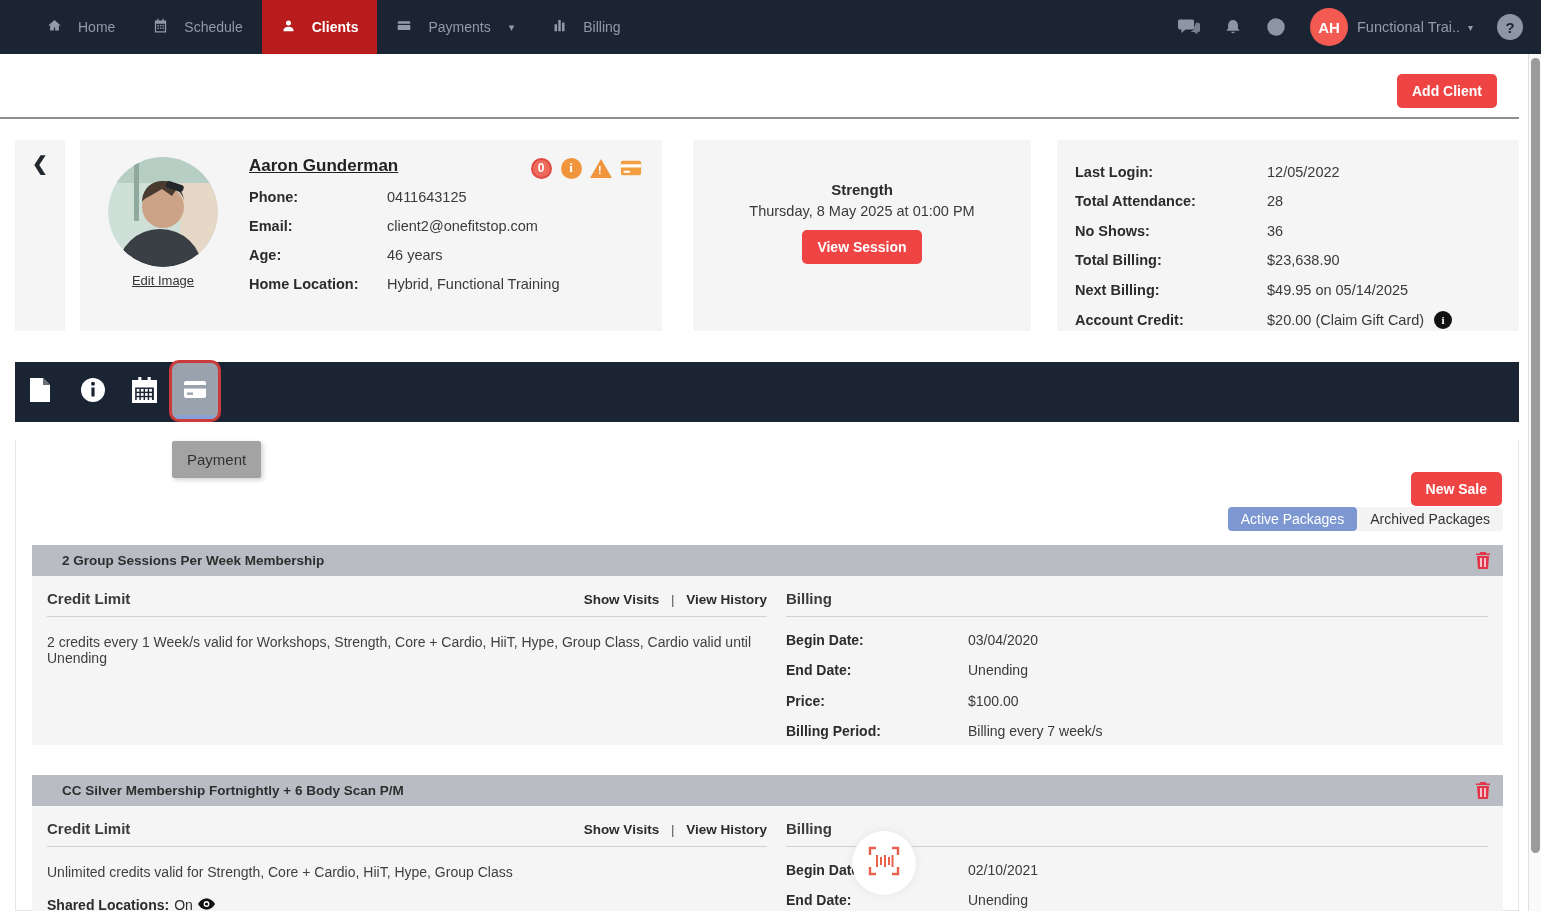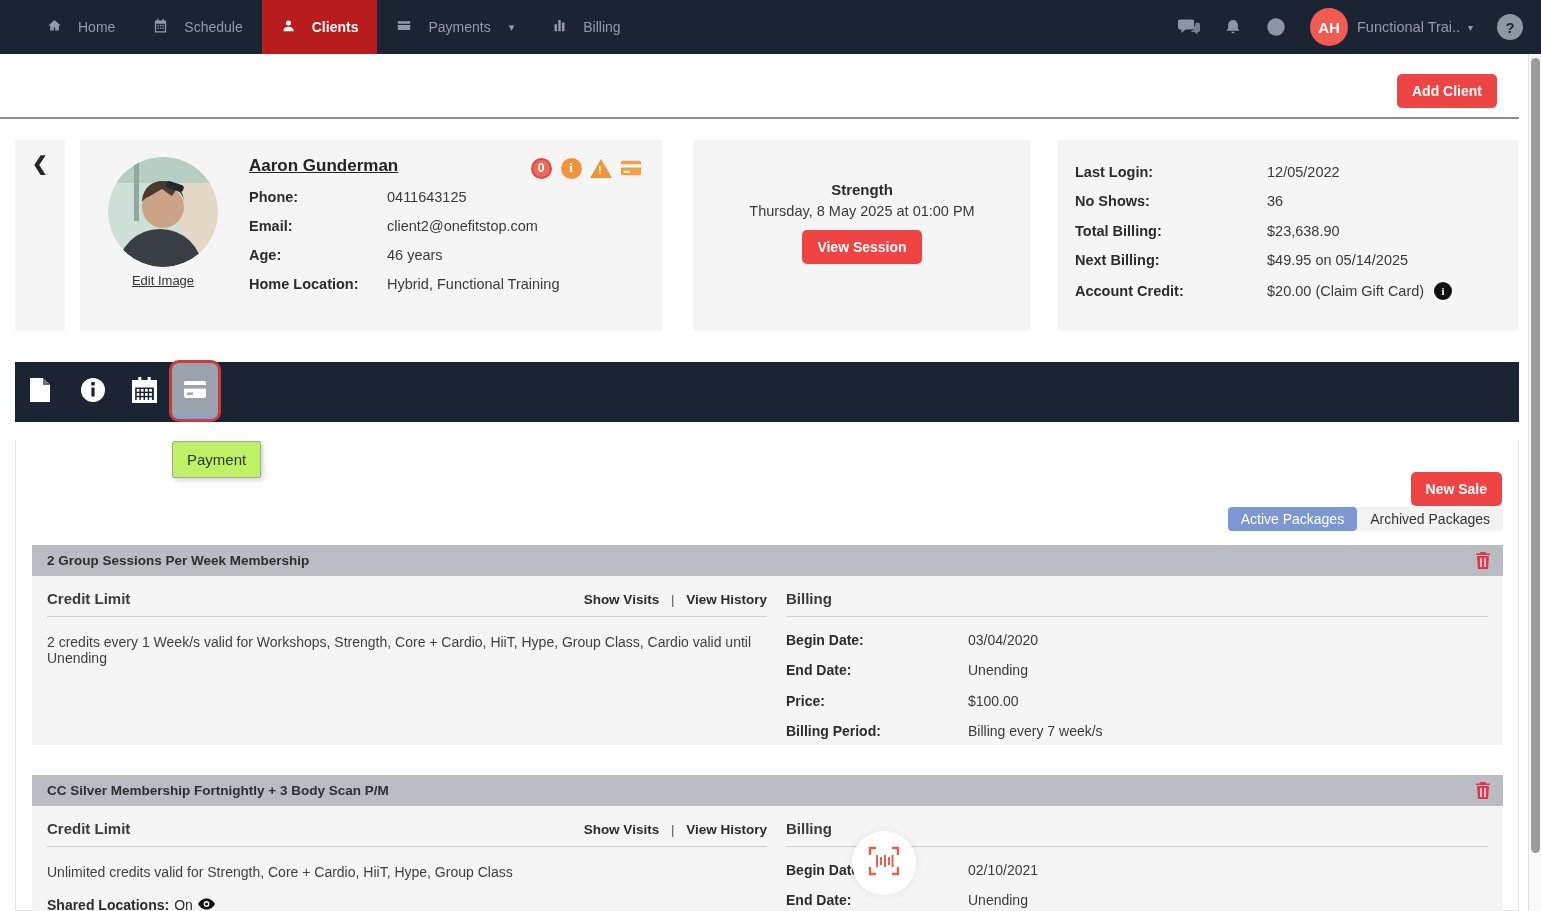--- a/index.html
+++ b/index.html
@@ -57,32 +57,32 @@
   .stats-row { display:flex; align-items:center; margin-top:13.5px; font-size:14.5px; }
   .stats-label { width:192px; font-weight:bold; color:#2c2c2c; }
   .stats-value { color:#3a3a3a; display:flex; align-items:center; gap:10px; }
   .info-black { width:18px; height:18px; border-radius:50%; background:#111; color:#fff; font-size:11px; font-weight:bold; font-family:"Liberation Serif",serif; display:inline-flex; align-items:center; justify-content:center; cursor:pointer; }
 
   
   .tab-toolbar { position:absolute; top:362px; left:15px; width:1504px; height:60px; background:#1b2433; z-index:5; }
   .tool-btn { position:absolute; top:0; width:42px; height:60px; display:flex; align-items:center; justify-content:center; cursor:pointer; }
   .payment-slot { position:absolute; left:154px; top:-2px; width:52px; height:62px; background:#99a2ad; border:3px solid #cc3b3b; border-radius:10px; display:flex; align-items:center; justify-content:center; z-index:6; cursor:pointer; }
   .payment-slot .blue-bar { position:absolute; bottom:0; left:3px; right:3px; height:4px; background:#87a1d6; border-radius:0 0 5px 5px; }
-  .tooltip { position:absolute; top:441px; left:172px; background:#bef264; border:1px solid #a3a3a3; border-radius:2px; box-shadow:2px 2px 5px rgba(0,0,0,0.18); padding:9px 14px; font-size:15px; color:#333; z-index:15; }
+  .tooltip { position:absolute; top:441px; left:172px; background:#a3a3a3; border:1px solid #a3a3a3; border-radius:2px; box-shadow:2px 2px 5px rgba(0,0,0,0.18); padding:9px 14px; font-size:15px; color:#333; z-index:15; }
 
   
   .content-panel { position:absolute; top:440px; left:15px; width:1504px; height:471px; background:#fff; border:1px solid #e6e6e6; border-top:none; }
   .new-sale { position:absolute; right:16px; top:32px; }
   .tabs { position:absolute; right:15px; top:67px; display:flex; }
   .tab { font-size:14px; padding:4px 13px; cursor:pointer; border-radius:4px; }
   .tab.active { background:#7d97d2; color:#fff; }
   .tab.inactive { background:#f3f3f3; color:#333; border-radius:0 4px 4px 0; }
 
   .package { position:absolute; left:16px; right:15px; }
-  .pkg-header { position:relative; height:31px; background:#b9bdc3; display:flex; align-items:center; padding-left:15px; }
+  .pkg-header { position:relative; height:31px; background:#b9bdc3; display:flex; align-items:center; padding-left:30px; }
   .pkg-title { font-size:13.5px; font-weight:bold; color:#2e2e2e; }
   .pkg-trash { position:absolute; right:13px; top:7px; cursor:pointer; }
   .pkg-body { position:relative; background:#f5f5f6; }
   .pkg-col-left { position:absolute; left:15px; top:14px; width:720px; }
   .pkg-col-right { position:absolute; left:754px; top:14px; right:15px; }
   .col-head-row { display:flex; justify-content:space-between; align-items:baseline; }
   .col-heading { font-size:15px; font-weight:600; color:#3b3b3b; }
   .links { font-size:13.5px; font-weight:bold; color:#2b2b2b; }
   .links .lnk { cursor:pointer; }
   .links .sep { font-weight:normal; color:#555; margin:0 8px; }
@@ -242,20 +242,24 @@
     <div class="session-date">Thursday, 8 May 2025 at 01:00 PM</div>
     <button class="btn-dark view-session">View Session</button>
   </div>
 
   <div class="card stats-card">
     <div class="stats-row">
       <span class="stats-label">Last Login:</span>
       <span class="stats-value">12/05/2022</span>
     </div>
     <div class="stats-row">
+      <span class="stats-label">Total Attendance:</span>
+      <span class="stats-value">28</span>
+    </div>
+    <div class="stats-row">
       <span class="stats-label">No Shows:</span>
       <span class="stats-value">36</span>
     </div>
     <div class="stats-row">
       <span class="stats-label">Total Billing:</span>
       <span class="stats-value">$23,638.90</span>
     </div>
     <div class="stats-row">
       <span class="stats-label">Next Billing:</span>
       <span class="stats-value">$49.95 on 05/14/2025</span>
@@ -365,21 +369,21 @@
           <div class="bill-row">
             <span class="bill-label">Billing Period:</span>
             <span class="bill-value">Billing every 7 week/s</span>
           </div>
         </div>
       </div>
     </div>
 
     <div class="package" style="top:335px;">
       <div class="pkg-header">
-        <span class="pkg-title">CC Silver Membership Fortnightly + 3 Body Scan P/M</span>
+        <span class="pkg-title">CC Silver Membership Fortnightly + 6 Body Scan P/M</span>
         <span class="pkg-trash"><svg width="14" height="17" viewBox="0 0 14 17" fill="#e3344a">
               <path d="M4.5 0h5l1 1.5H14V3H0V1.5h3.5zM1 4h12l-1 13H2z"></path>
               <rect x="4.3" y="6" width="1.4" height="9" fill="#fff"></rect>
               <rect x="8.3" y="6" width="1.4" height="9" fill="#fff"></rect>
             </svg></span>
       </div>
       <div class="pkg-body" style="height:140px;">
         <div class="pkg-col-left">
           <div class="col-head-row">
             <span class="col-heading">Credit Limit</span>

